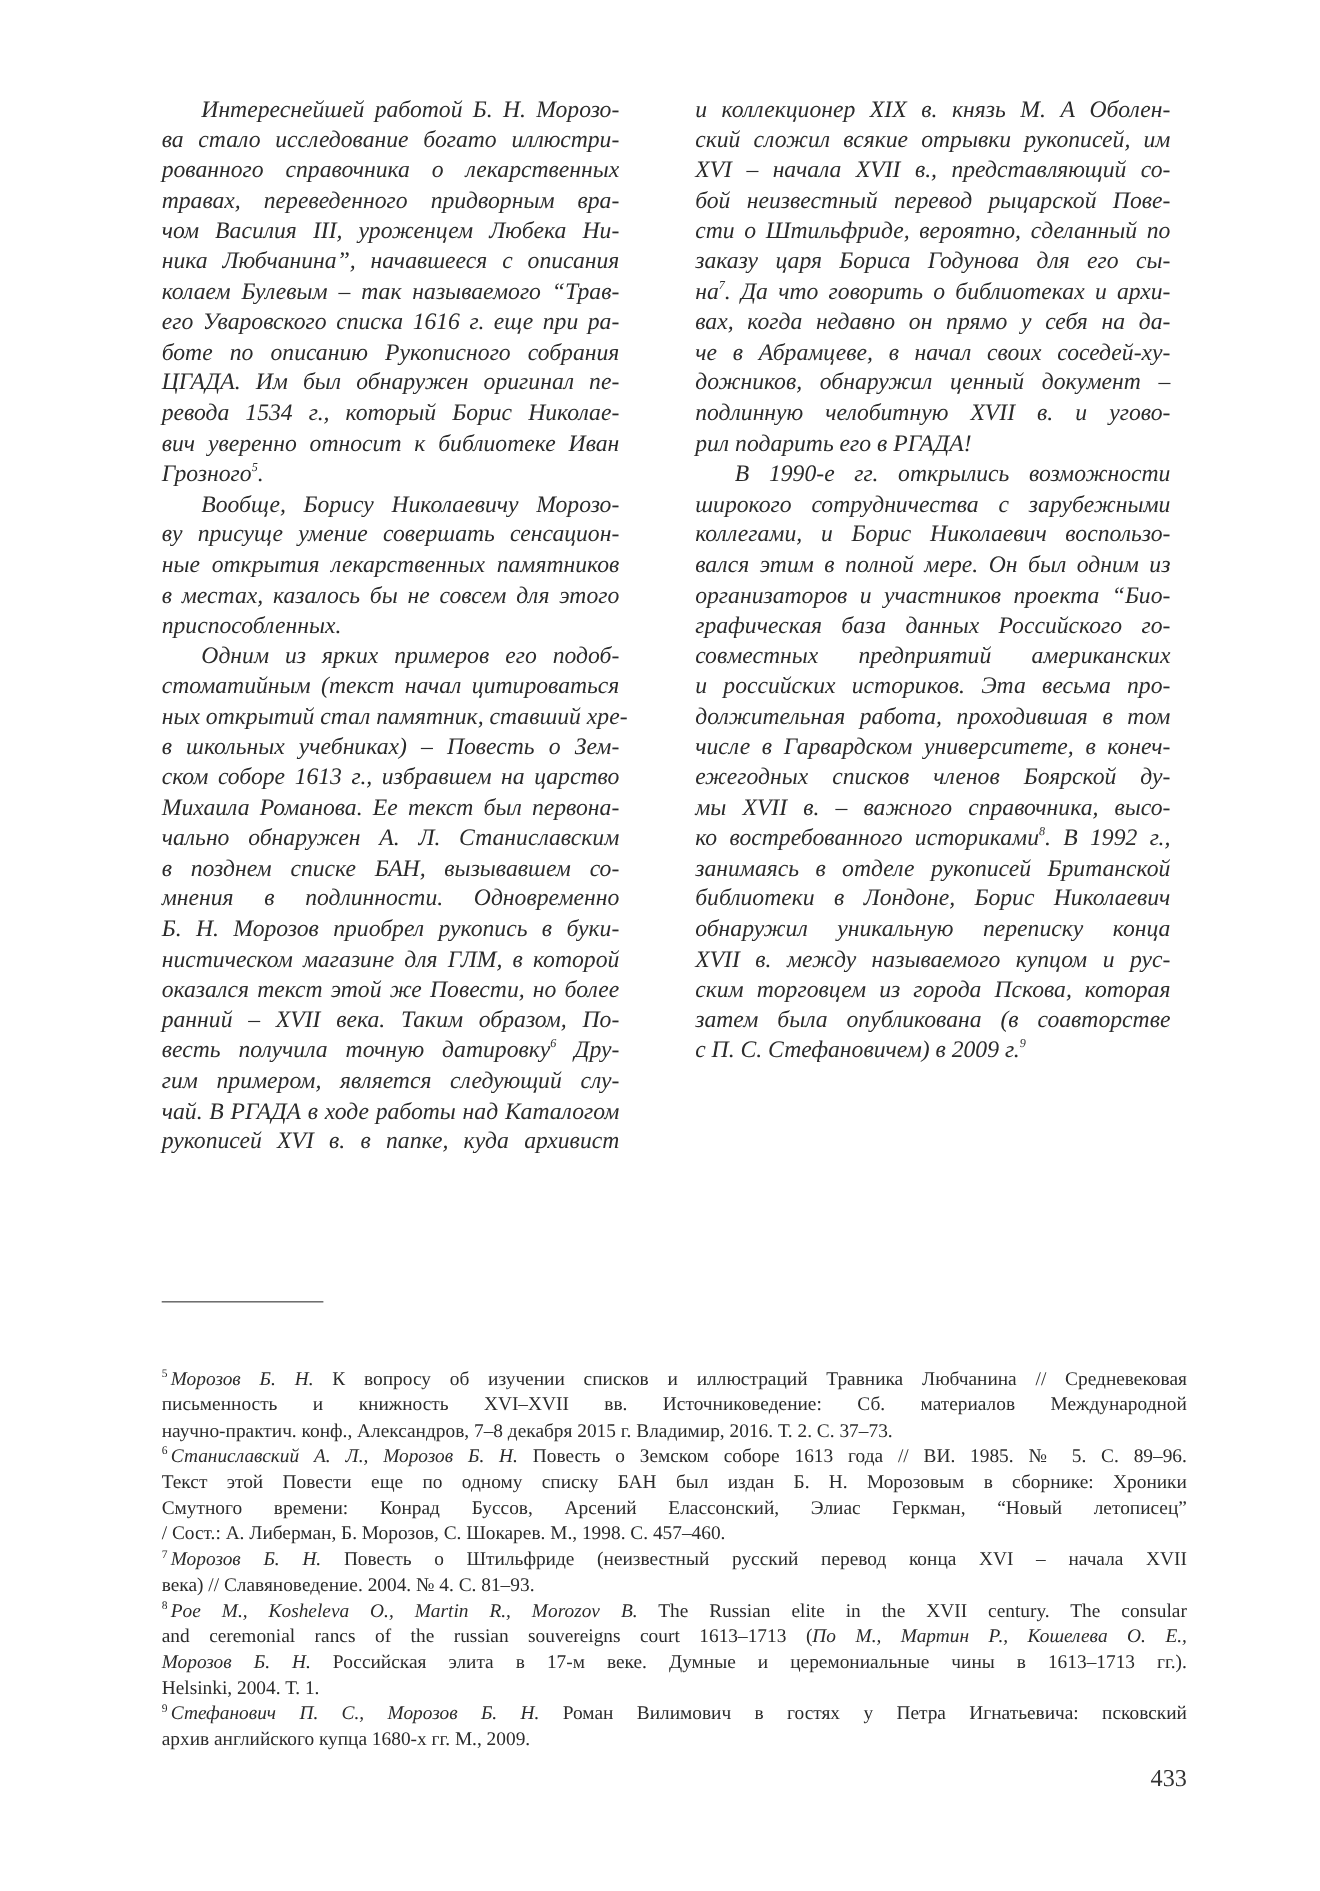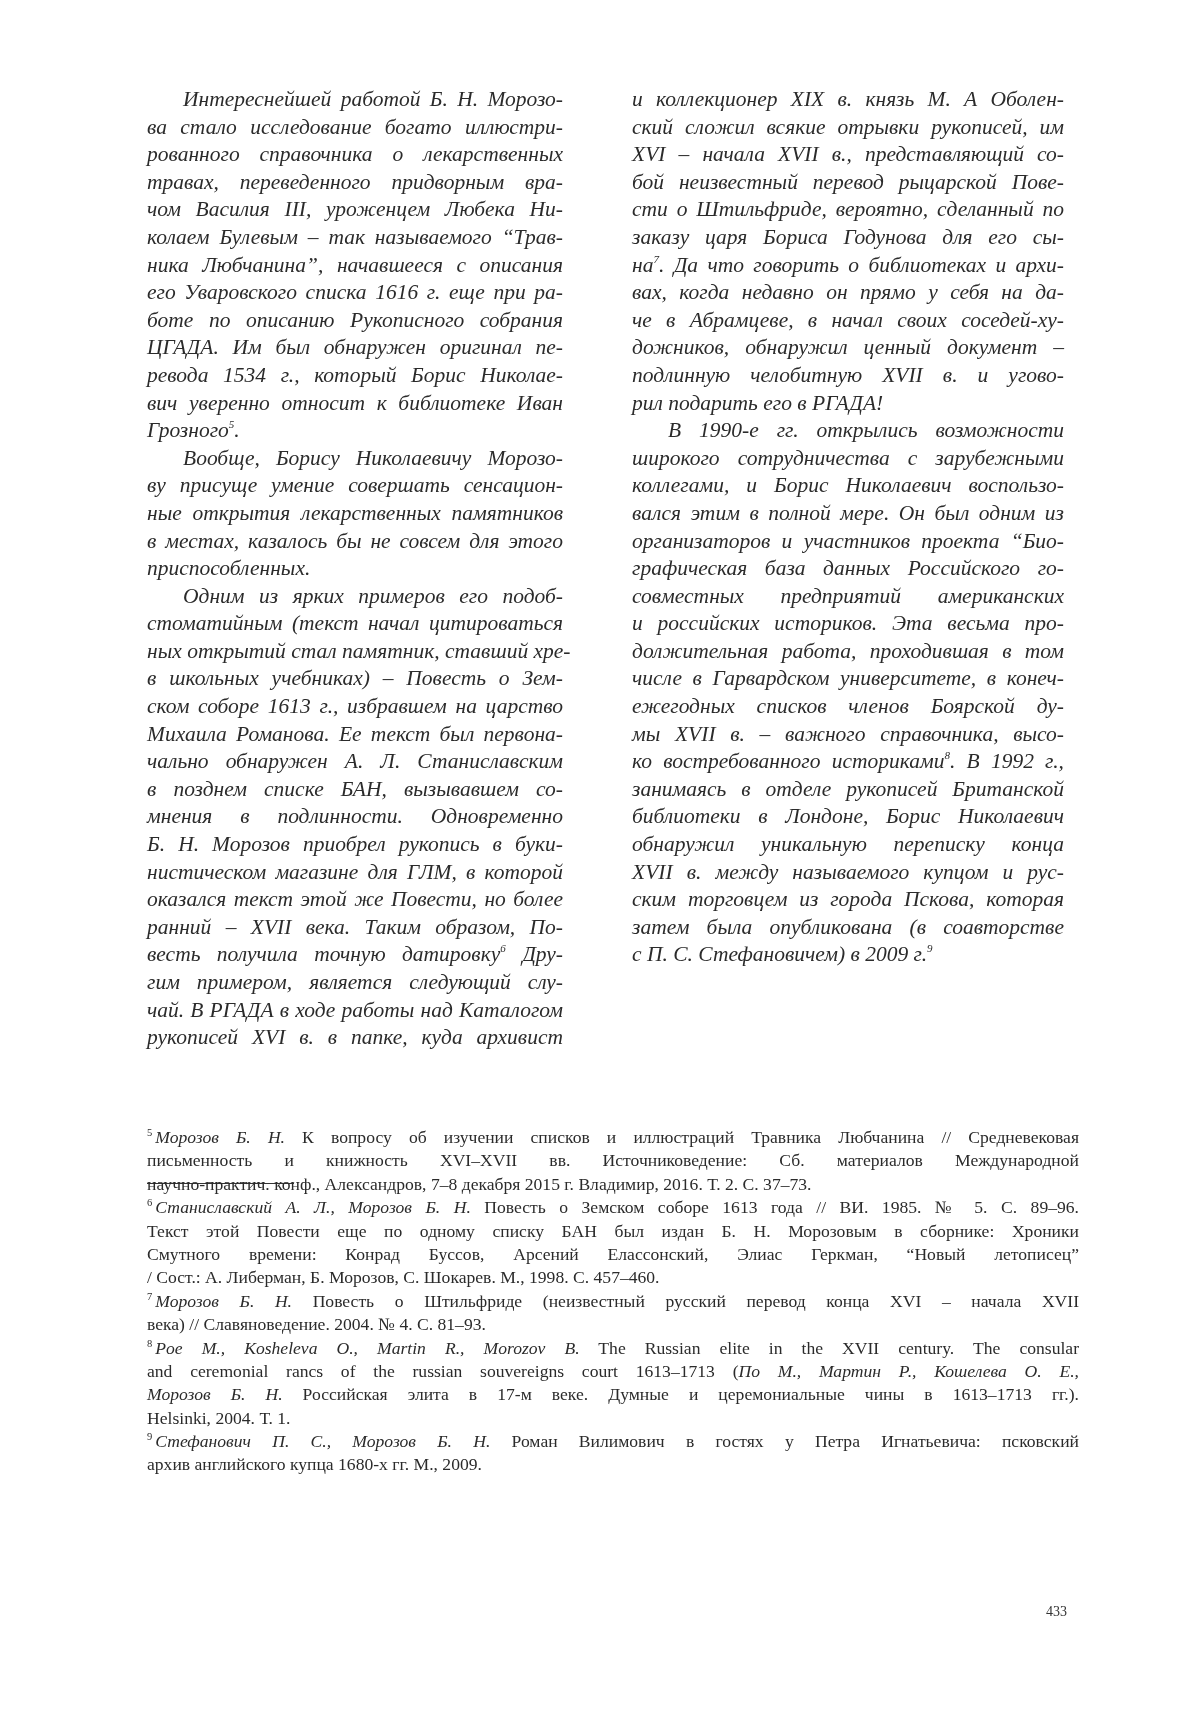--- a/index.html
+++ b/index.html
@@ -8,39 +8,39 @@
   .col { position: absolute; top: 86px; width: 416px; font-style: italic; }
   .col.left { left: 147px; }
   .col.right { left: 632px; width: 432px; }
   .line { font-size: 21.5px; line-height: 27.6px; height: 27.6px; white-space: nowrap;
           text-align: justify; text-align-last: justify; overflow: visible; }
   .line.indent { padding-left: 36px; }
   .line.last { text-align-last: left; }
   sup, .sup { font-size: 11px; vertical-align: 9px; line-height: 0; }
   .rule { position: absolute; left: 147px; top: 1183px; width: 147px; height: 0;
           border-top: 1.3px solid #333; }
-  .notes { position: absolute; left: 147px; top: 1126px; width: 932px; }
+  .notes { position: absolute; left: 147px; top: 1242px; width: 932px; }
   .fn { font-size: 17.6px; line-height: 23.4px; height: 23.4px; white-space: nowrap;
         text-align: justify; text-align-last: justify; }
   .fn.last { text-align-last: left; }
   .fn .num { font-size: 10.5px; vertical-align: 7px; line-height: 0; margin-right: 3px; }
   .it { font-style: italic; }
-  .pagenum { position: absolute; left: 1046px; top: 1604px; font-size: 14px; color: #333; }
+  .pagenum { position: absolute; left: 1046px; top: 1604px; font-size: 22px; color: #333; }
 </style>
 </head>
 <body>
 
 <div class="col left" id="col-left">
     <div class="line indent"><span>Интереснейшей работой Б. Н. Морозо-</span></div>
     <div class="line"><span>ва стало исследование богато иллюстри-</span></div>
     <div class="line"><span>рованного справочника о лекарственных</span></div>
     <div class="line"><span>травах, переведенного придворным вра-</span></div>
     <div class="line"><span>чом Василия III, уроженцем Любека Ни-</span></div>
+    <div class="line"><span>ника Любчанина”, начавшееся с описания</span></div>
     <div class="line"><span>колаем Булевым – так называемого “Трав-</span></div>
-    <div class="line"><span>ника Любчанина”, начавшееся с описания</span></div>
     <div class="line"><span>его Уваровского списка 1616 г. еще при ра-</span></div>
     <div class="line"><span>боте по описанию Рукописного собрания</span></div>
     <div class="line"><span>ЦГАДА. Им был обнаружен оригинал пе-</span></div>
     <div class="line"><span>ревода 1534 г., который Борис Николае-</span></div>
     <div class="line"><span>вич уверенно относит к библиотеке Иван</span></div>
     <div class="line last"><span>Грозного</span><span class="sup">5</span><span>.</span></div>
     <div class="line indent"><span>Вообще, Борису Николаевичу Морозо-</span></div>
     <div class="line"><span>ву присуще умение совершать сенсацион-</span></div>
     <div class="line"><span>ные открытия лекарственных памятников</span></div>
     <div class="line"><span>в местах, казалось бы не совсем для этого</span></div>

